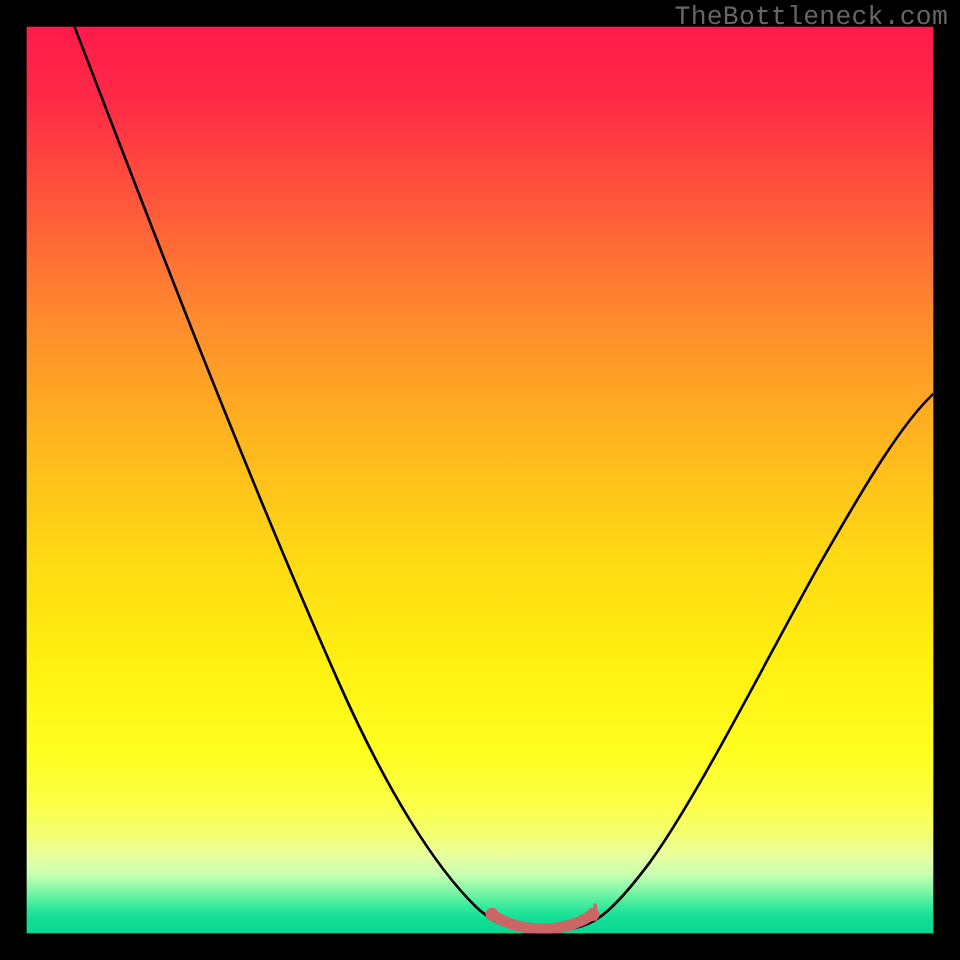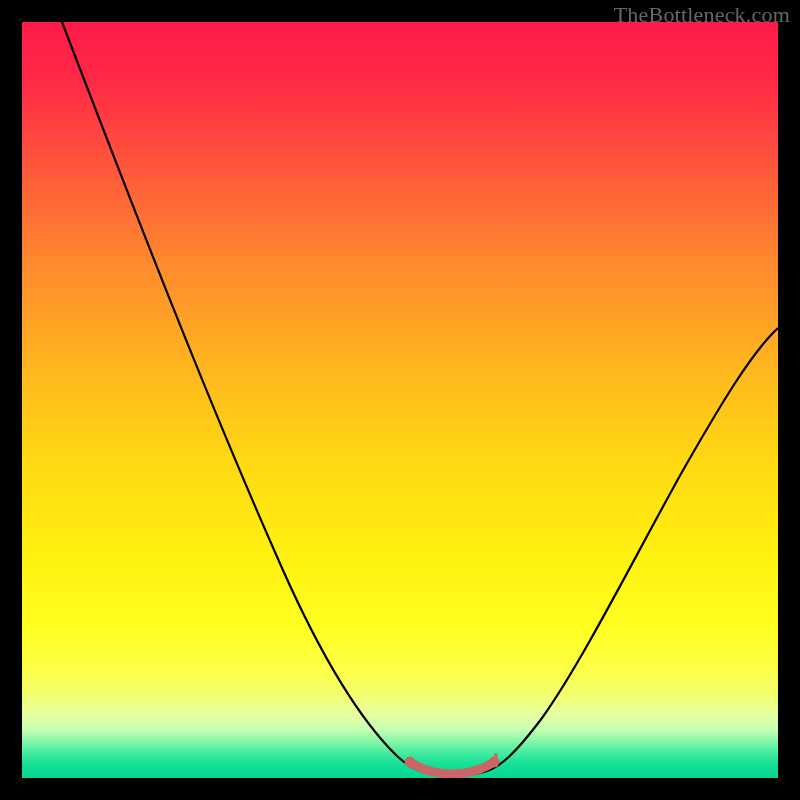--- a/index.html
+++ b/index.html
@@ -57,21 +57,21 @@
     left: 0;
     top: 0;
     width: 100%;
     height: 100%;
   }
   .watermark {
     position: absolute;
     top: 2px;
     right: 10px;
     color: #666;
-    font-family: Liberation Serif, serif;
+    font-family: Liberation Mono, monospace;
     font-size: 22px;
     letter-spacing: 0.2px;
     user-select: none;
   }
 </style>
 </head>
 <body>
 
 <div class="frame">
 

